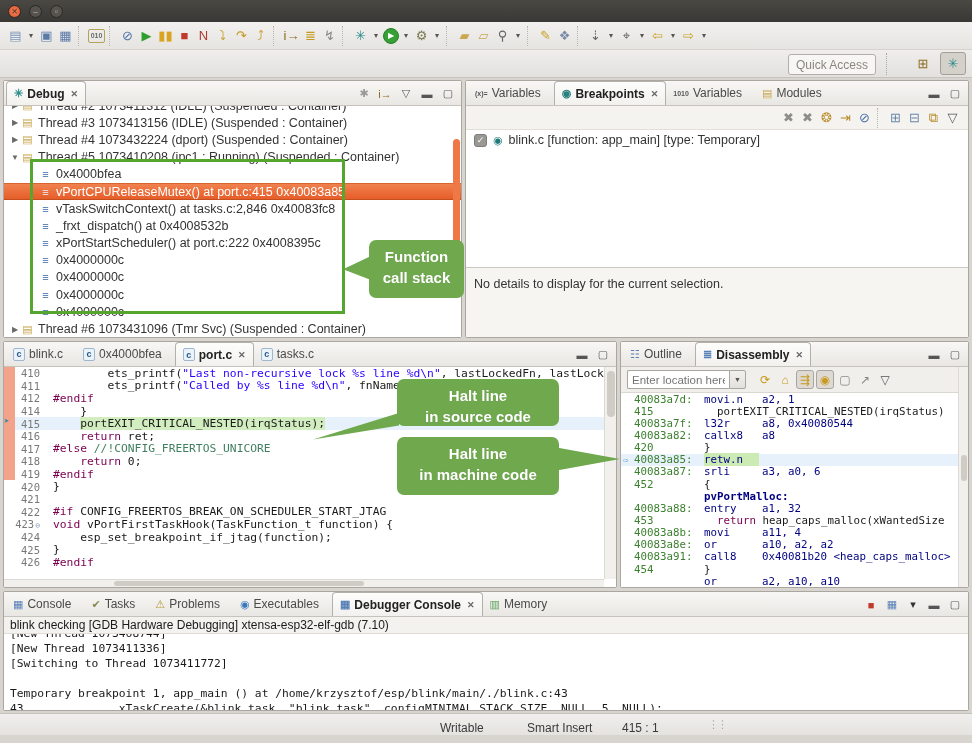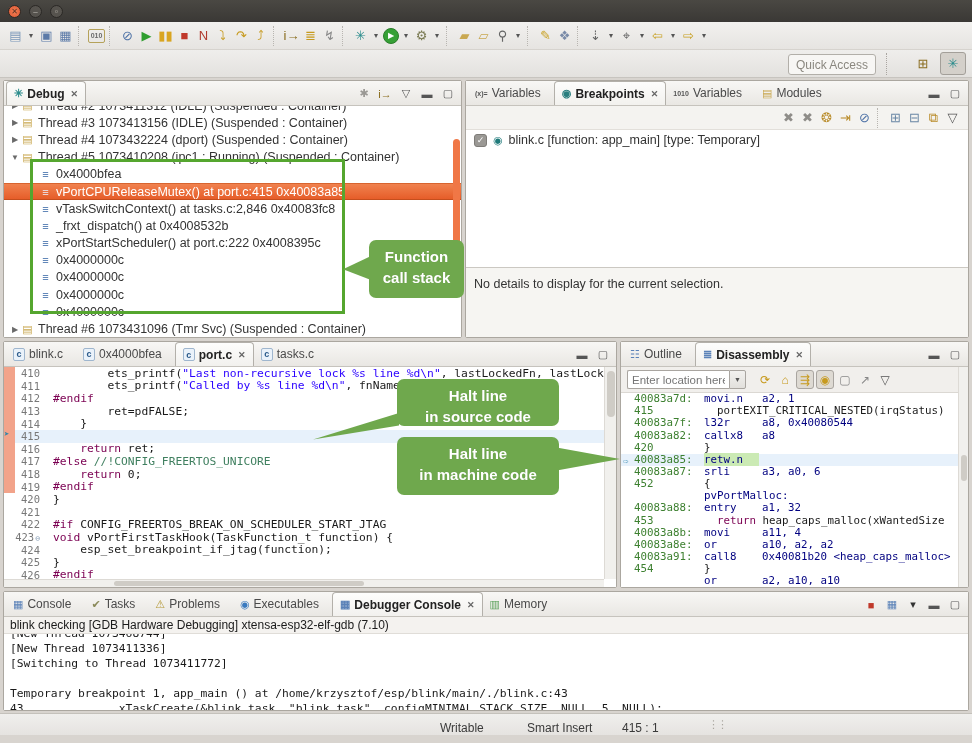--- a/index.html
+++ b/index.html
@@ -78,28 +78,28 @@
   .hscroll{position:absolute;left:0;right:12px;bottom:0;height:8px;background:#F1F0ED;border-top:1px solid #DDDAD5}
   .hthumb{position:absolute;left:110px;top:1px;width:250px;height:5px;background:#CFCCC6;border-radius:3px}
 
   
   .dis-toolbar{height:26px;background:#F1EFEC;border-bottom:1px solid #DBD8D3;display:flex;align-items:center;padding-left:6px}
   .loc-combo{display:flex;height:19px}
   .loc-combo input{width:102px;height:19px;border:1px solid #A9A5A0;border-right:none;border-radius:2px 0 0 2px;font-size:11.5px;padding:0 4px;color:#555;font-family:"Liberation Sans",sans-serif}
   .loc-dd{width:17px;height:19px;border:1px solid #A9A5A0;border-radius:0 2px 2px 0;background:linear-gradient(#F2F1EF,#E2E0DC);font-size:7px;display:flex;align-items:center;justify-content:center;color:#555}
   .dicn{display:inline-flex;align-items:center;justify-content:center;min-width:18px;height:19px;font-size:12px;margin-left:2px;cursor:pointer}
   .dicn.pressed{background:#DEDAD3;border:1px solid #A9A5A0;border-radius:3px}
-  .xrow{display:flex;height:12.15px;align-items:flex-end;font-family:"DejaVu Sans Mono",monospace;font-size:10.8px;white-space:pre}
+  .xrow{display:flex;height:12.15px;align-items:center;font-family:"DejaVu Sans Mono",monospace;font-size:10.8px;white-space:pre}
   .xrow .xmark{width:13px;flex:none;font-size:9px;color:#2E86AB;text-align:left;padding-left:2px}
   .xrow .x-a{width:70px;flex:none;color:#3D8030}
   .xrow.halt{background:#E7F1FB}
   .seg-op{color:#000080;display:inline-block;min-width:58px}
   .seg-ophl{color:#000080;background:#CBEAB4;padding-right:16px}
   .seg-args{color:#000080}
-  .seg-label{color:#000080;font-weight:normal}
+  .seg-label{color:#000080;font-weight:bold}
   .dis-scroll{position:absolute;right:0;top:0;bottom:0;width:10px;background:#F1F0ED;border-left:1px solid #DDDAD5}
   .dis-thumb{position:absolute;left:2px;top:88px;width:6px;height:26px;background:#CFCCC6;border-radius:3px}
 
   
   .gdb-line{height:17px;background:#F4F2EF;border-bottom:1px solid #E0DDD8;font-size:12px;color:#1a1a1a;padding:1px 0 0 6px}
   .cline{height:15px;font-family:"DejaVu Sans Mono",monospace;font-size:11.3px;color:#1a1a1a;white-space:pre;padding-left:6px}
   .cline.clip{margin-top:-7px}
 
   
   .statusbar{position:absolute;left:0;top:713px;width:972px;height:22px;background:linear-gradient(#F0EFED,#E5E3E0);border-top:1px solid #C4C1BB;font-size:12px;color:#3a3a3a}
@@ -374,31 +374,27 @@
           <span class="lnum">411</span>
           <span class="lcode"><span class="seg-plain">        ets_printf(</span><span class="seg-str">"Called by %s line %d\n"</span><span class="seg-plain">, fnName, line);</span></span>
         </div>
         <div class="eline chg">
           <span class="marker"></span>
           <span class="lnum">412</span>
           <span class="lcode"><span class="seg-dir">#endif</span></span>
         </div>
         <div class="eline chg">
           <span class="marker"></span>
-          <span class="lnum">413</span>
-          <span class="lcode"><span class="seg-plain">        ret=pdFALSE;</span></span>
-        </div>
-        <div class="eline chg">
-          <span class="marker"></span>
           <span class="lnum">414</span>
           <span class="lcode"><span class="seg-plain">    }</span></span>
         </div>
         <div class="eline chg halt">
           <span class="marker"><span class="arrow">➤</span></span>
           <span class="lnum">415</span>
+          <span class="lcode"><span class="seg-plain">    </span><span class="seg-hl">portEXIT_CRITICAL_NESTED(irqStatus);</span></span>
         </div>
         <div class="eline chg">
           <span class="marker"></span>
           <span class="lnum">416</span>
           <span class="lcode"><span class="seg-plain">    </span><span class="seg-kw">return</span><span class="seg-plain"> ret;</span></span>
         </div>
         <div class="eline chg">
           <span class="marker"></span>
           <span class="lnum">417</span>
           <span class="lcode"><span class="seg-dir">#else </span><span class="seg-com">//!CONFIG_FREERTOS_UNICORE</span></span>

